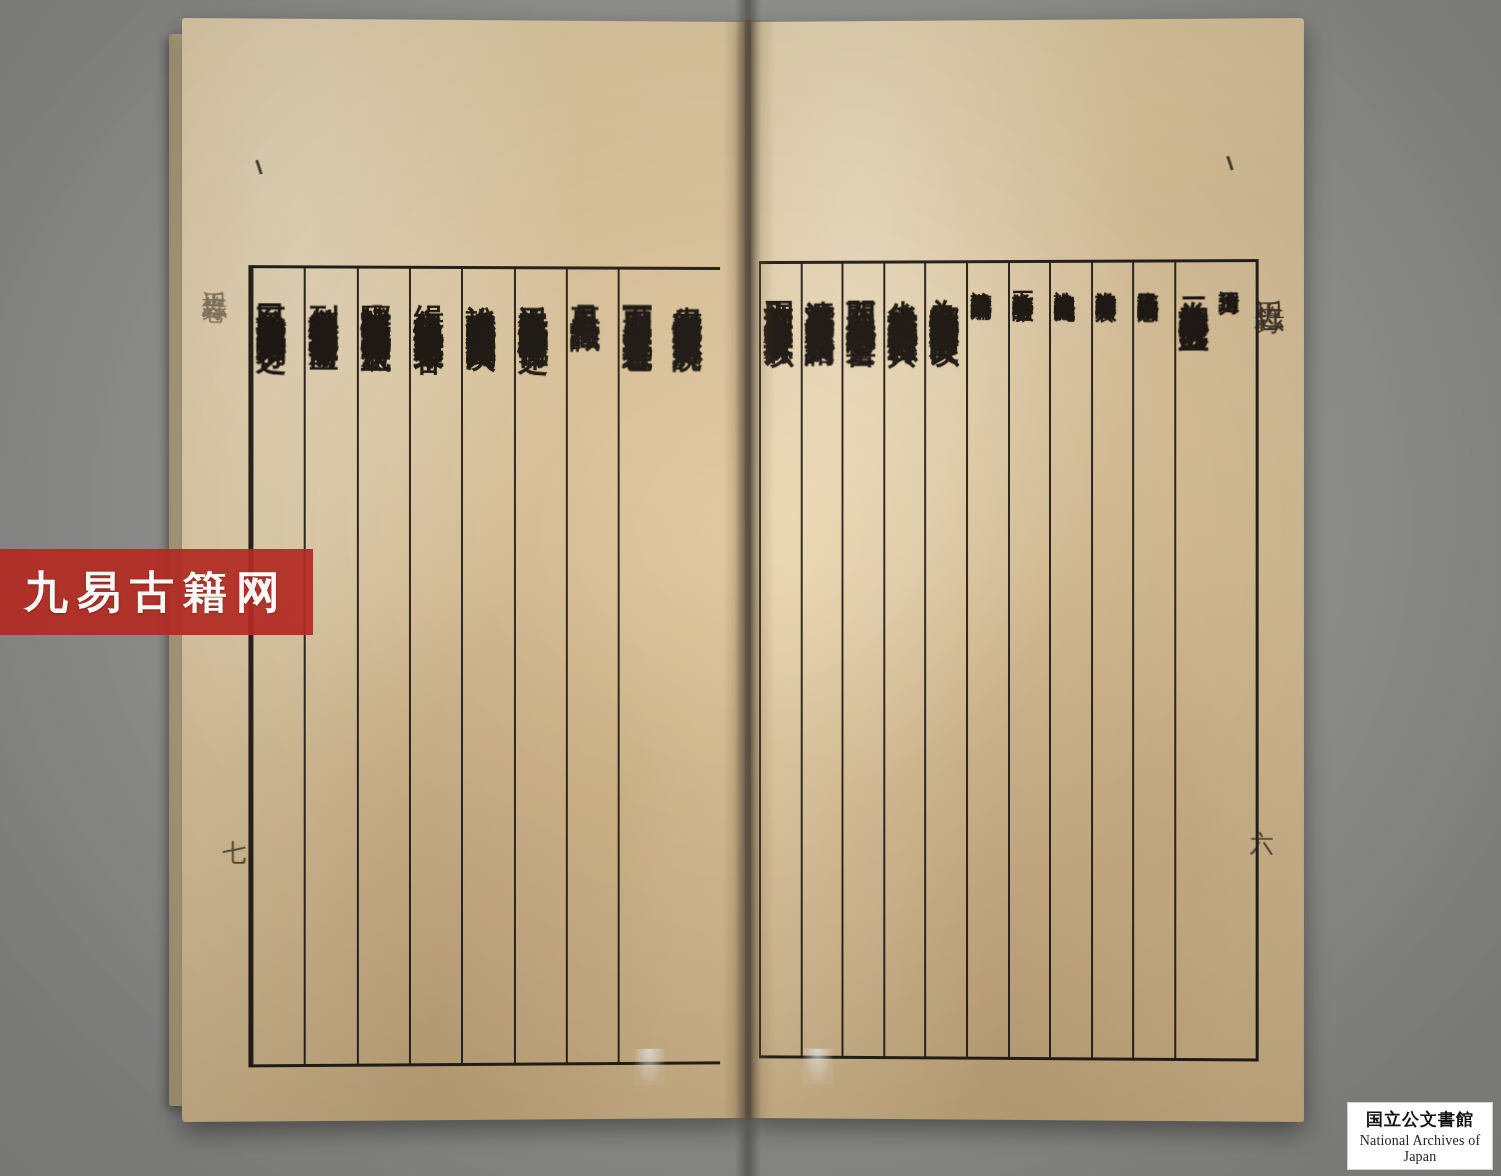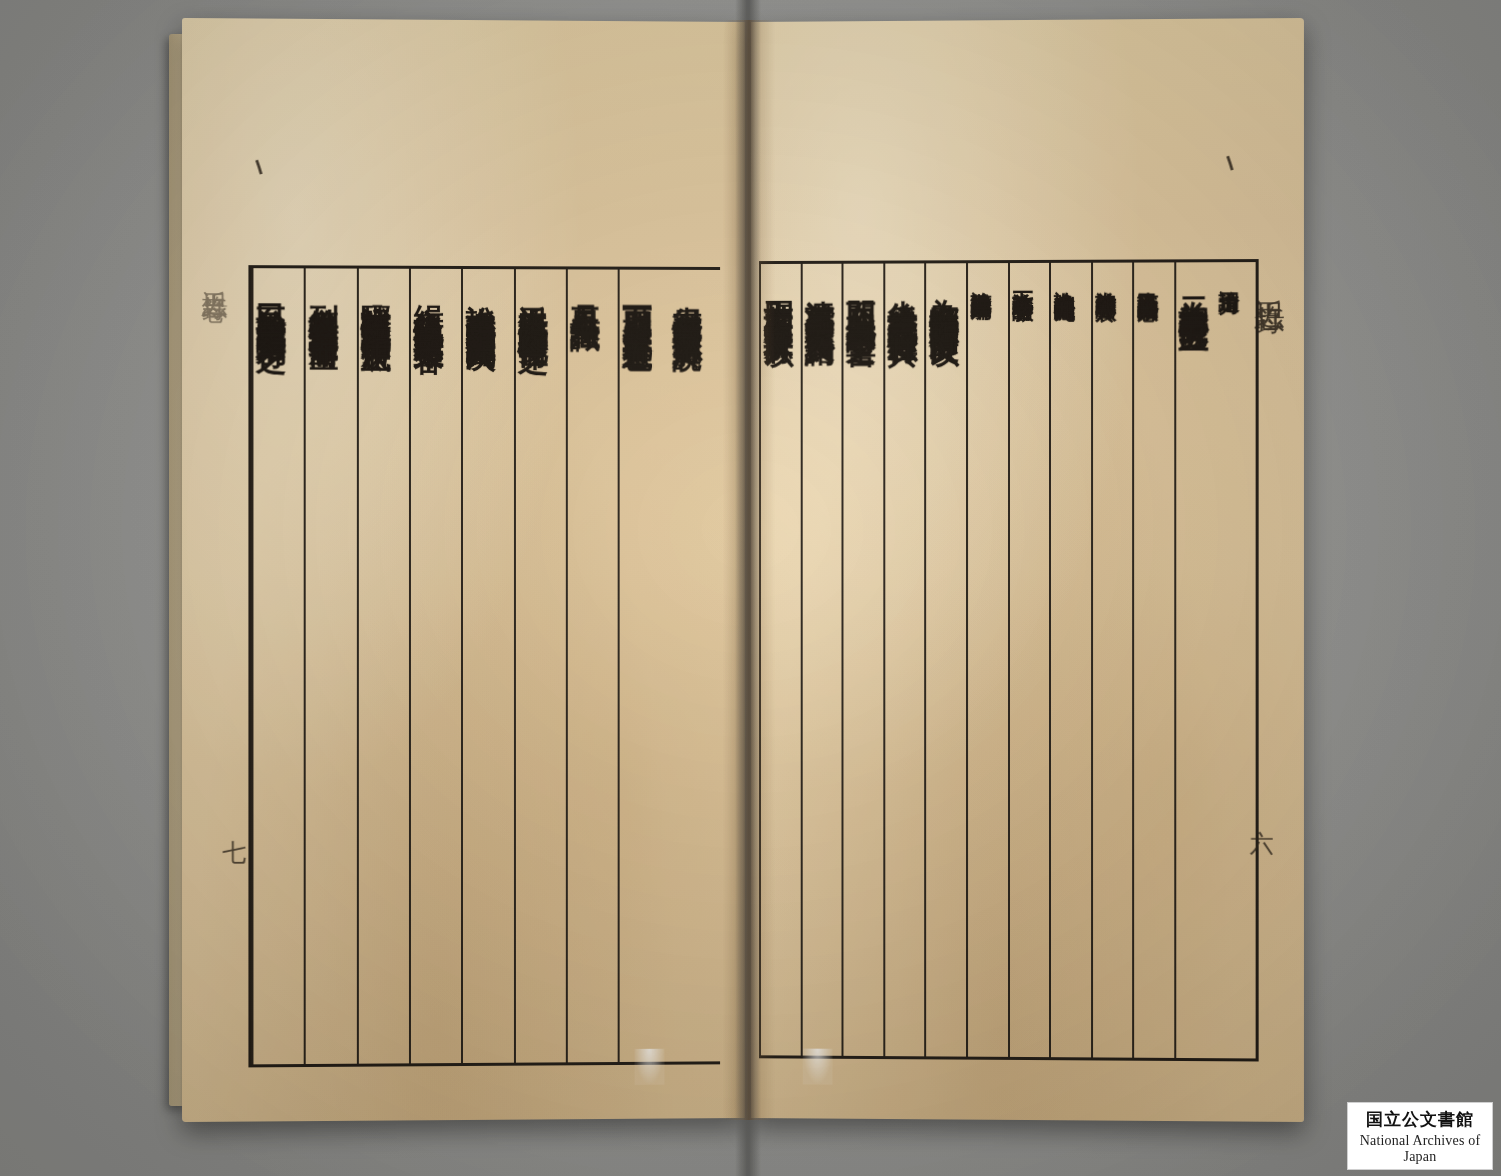--- a/index.html
+++ b/index.html
@@ -369,19 +369,22 @@
       </div>
 
       <div class="folio-mark">六</div>
 
       <div class="wear" style="left:52px;"></div>
     </div>
 
     <div class="gutter"></div>
   </div>
 
+  <div class="watermark">
+    <span>九易古籍网</span>
+  </div>
 
   <div class="credit">
     <span class="jp">国立公文書館</span>
     <span class="en">National Archives of Japan</span>
   </div>
 
 </div>
 
 </body></html>

